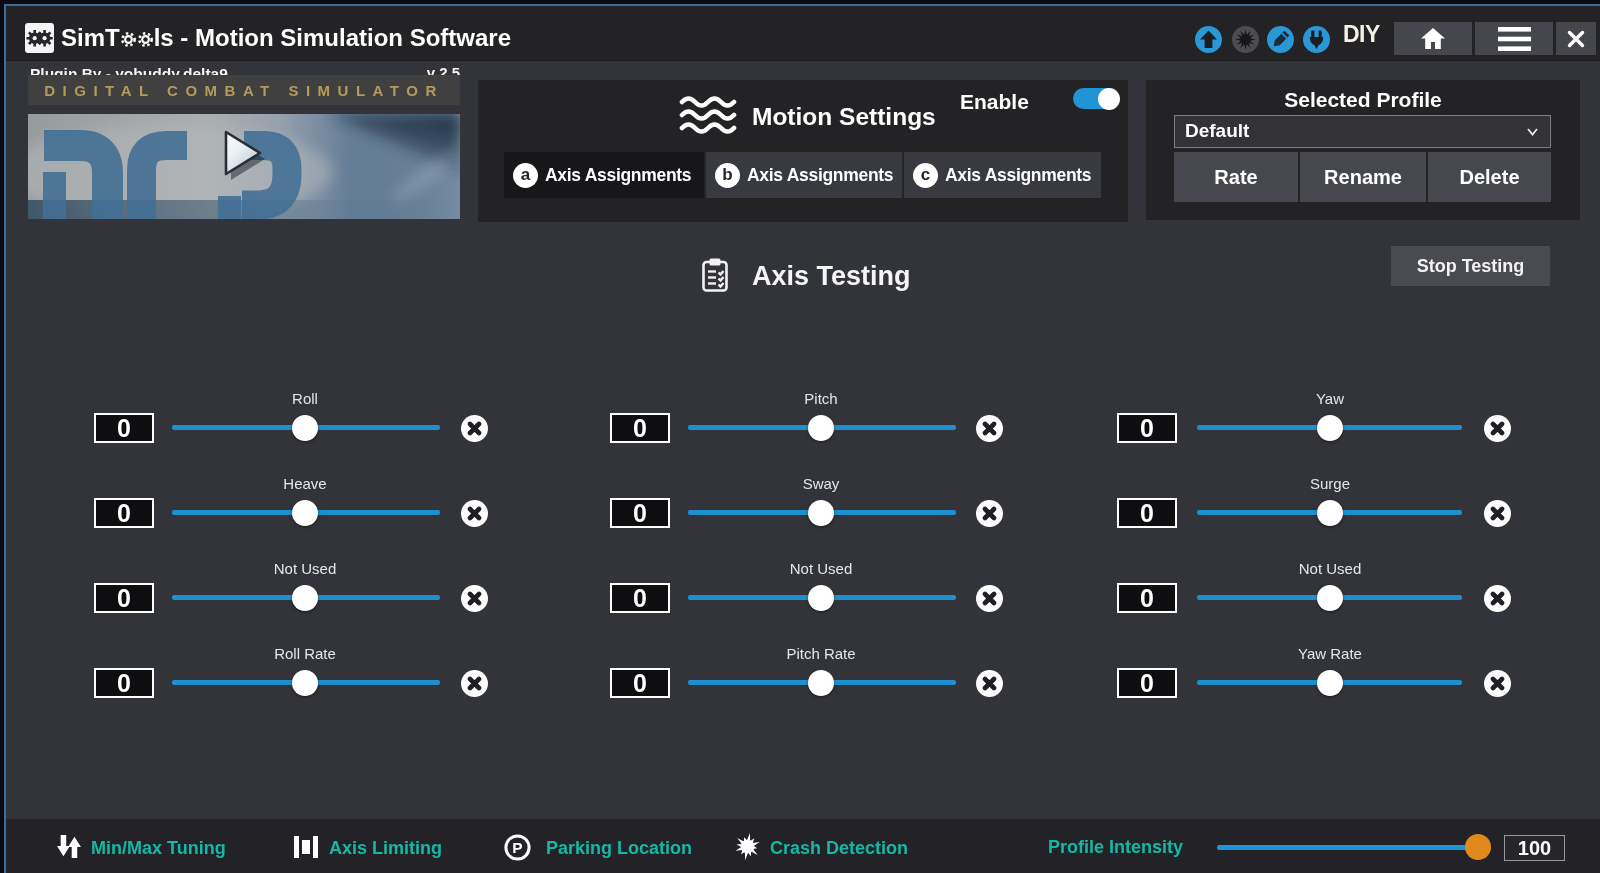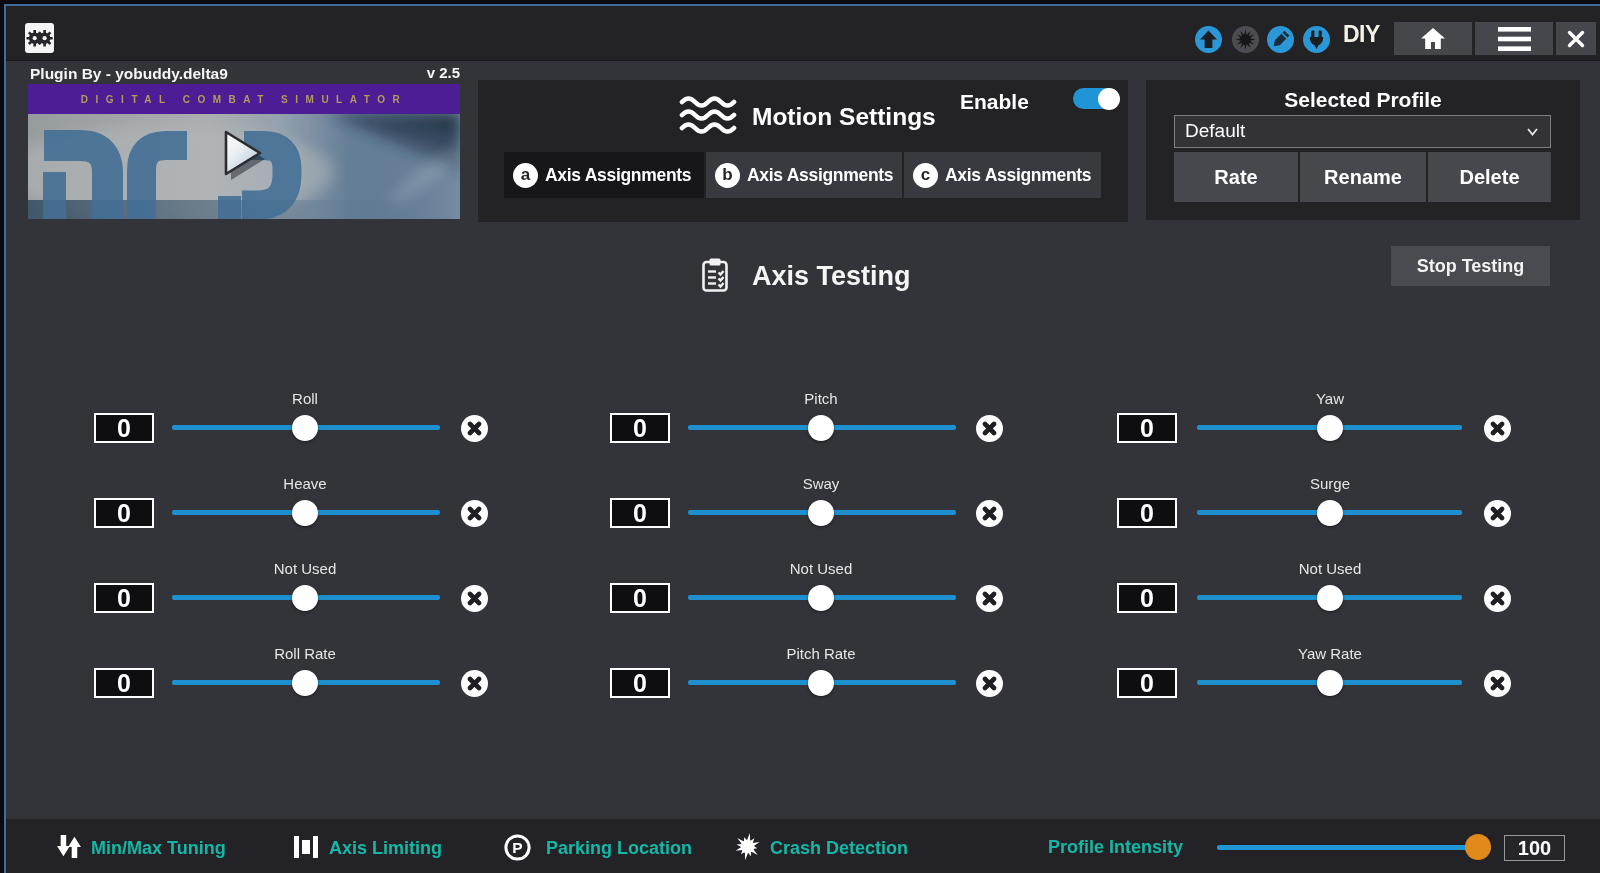--- a/index.html
+++ b/index.html
@@ -31,20 +31,29 @@
  <rect x="0" y="0" width="29" height="30" rx="3" fill="#f4f4f4"></rect>
  <g stroke="#26262a" stroke-width="2.6">
   <path d="M9.7 7 V23.4 M1.5 15.2 H17.9 M3.9 9.4 L15.5 21 M3.9 21 L15.5 9.4"></path>
   <path d="M19.6 7 V23.4 M11.4 15.2 H27.7 M13.8 9.4 L25.4 21 M13.8 21 L25.4 9.4"></path>
  </g>
  <circle cx="9.7" cy="15.2" r="5.8" fill="#26262a"></circle>
  <circle cx="19.6" cy="15.2" r="5.8" fill="#26262a"></circle>
  <circle cx="9.7" cy="15.2" r="2.1" fill="#f4f4f4"></circle>
  <circle cx="19.6" cy="15.2" r="2.1" fill="#f4f4f4"></circle>
 </svg>
+<div class="abs" style="left:55px;top:20px;font-size:24px;line-height:24px;font-weight:bold;color:#fff;white-space:nowrap">SimT<svg width="17" height="17" viewBox="0 0 20 20" style="vertical-align:-1.5px">
+        <circle cx="10" cy="10" r="5.2" fill="#fff"></circle>
+        <circle cx="10" cy="10" r="7.2" fill="none" stroke="#fff" stroke-width="3" stroke-dasharray="2.8 3.2"></circle>
+        <circle cx="10" cy="10" r="2.6" fill="#232325"></circle>
+      </svg><svg width="17" height="17" viewBox="0 0 20 20" style="vertical-align:-1.5px">
+        <circle cx="10" cy="10" r="5.2" fill="#fff"></circle>
+        <circle cx="10" cy="10" r="7.2" fill="none" stroke="#fff" stroke-width="3" stroke-dasharray="2.8 3.2"></circle>
+        <circle cx="10" cy="10" r="2.6" fill="#232325"></circle>
+      </svg>ls - Motion Simulation Software</div>
 
 <svg class="abs" style="left:1189px;top:20px" width="27" height="27" viewBox="0 0 27 27">
       <circle cx="13.5" cy="13.5" r="13.5" fill="#2a97d6"></circle>
       <path d="M13.5 4.6 L22 13.6 H17.4 V22 H9.6 V13.6 H5 Z" fill="#1d1e21"></path>
     </svg>
 <svg class="abs" style="left:1226px;top:20px" width="27" height="27" viewBox="0 0 27 27">
       <circle cx="13.5" cy="13.5" r="13.5" fill="#4c4d52"></circle>
       <circle cx="13.5" cy="13.5" r="5.2" fill="#17171a"></circle>
       <polygon points="13.5,3.3 14.7,9.1 18.6,4.7 16.8,10.2 22.3,8.4 17.9,12.3 23.7,13.5 17.9,14.7 22.3,18.6 16.8,16.8 18.6,22.3 14.7,17.9 13.5,23.7 12.3,17.9 8.4,22.3 10.2,16.8 4.7,18.6 9.1,14.7 3.3,13.5 9.1,12.3 4.7,8.4 10.2,10.2 8.4,4.7 12.3,9.1" fill="#17171a"></polygon>
     </svg>
@@ -80,21 +89,21 @@
       </svg>
     </div>
 <div class="tbtn" style="left:1550px;width:40px">
       <svg width="18" height="18" viewBox="0 0 18 18">
         <path d="M2.5 2.5 L15.5 15.5 M15.5 2.5 L2.5 15.5" stroke="#fff" stroke-width="3.4" stroke-linecap="round"></path>
       </svg>
     </div>
 </div>
 <div class="abs" style="left:30px;top:65px;font-size:15.5px;font-weight:bold;color:#f5f5f5">Plugin By - yobuddy.delta9</div>
 <div class="abs" style="left:380px;top:64px;width:80px;text-align:right;font-size:15px;font-weight:bold;color:#f5f5f5">v 2.5</div>
-<div class="abs" style="left:28px;top:84px;width:432px;height:30px;background:#4c1d95;color:#b39b5c;font-size:10px;font-weight:bold;letter-spacing:7.5px;text-align:center;line-height:31px">DIGITAL COMBAT SIMULATOR</div>
+<div class="abs" style="left:28px;top:75px;width:432px;height:30px;background:#404040;color:#b39b5c;font-size:15px;font-weight:bold;letter-spacing:7.5px;text-align:center;line-height:31px">DIGITAL COMBAT SIMULATOR</div>
 <svg class="abs" style="left:28px;top:114px" width="432" height="105" viewBox="0 0 432 105">
 <defs>
 <linearGradient id="sky" x1="0" y1="0" x2="1" y2="0">
 <stop offset="0" stop-color="#a0a4a7"></stop>
         <stop offset="0.42" stop-color="#b6b9bb"></stop>
         <stop offset="0.58" stop-color="#9fabb9"></stop>
         <stop offset="0.74" stop-color="#6c86a1"></stop>
         <stop offset="1" stop-color="#46648233"></stop>
 </linearGradient>
 <linearGradient id="cor" x1="0.2" y1="1" x2="0.9" y2="0">
@@ -156,21 +165,21 @@
     <div class="ci">b</div>
     <div class="tt">Axis Assignments</div>
   </div>
 <div class="tab" style="left:904px;width:197px;background:#393a3f">
     <div class="ci">c</div>
     <div class="tt">Axis Assignments</div>
   </div>
 <div class="panel" style="left:1146px;top:80px;width:434px;height:140px"></div>
 <div class="abs" style="left:1146px;top:88px;width:434px;text-align:center;font-size:21px;font-weight:bold;color:#fff">Selected Profile</div>
 <div class="abs" style="left:1174px;top:115px;width:375px;height:31px;background:#323237;border:1px solid #7e7e83">
-<div class="abs" style="left:10px;top:4px;font-size:19px;font-weight:normal;color:#fff">Default</div>
+<div class="abs" style="left:10px;top:4px;font-size:19px;font-weight:bold;color:#fff">Default</div>
 <svg class="abs" style="right:12px;top:12px" width="11" height="8" viewBox="0 0 11 8">
       <path d="M1 1 L5.5 6.5 L10 1" stroke="#e8e8e8" stroke-width="1.8" fill="none"></path>
     </svg>
 </div>
 <div class="bigbtn" style="left:1174px;top:152px;width:124px;height:50px;line-height:50px">Rate</div>
 <div class="bigbtn" style="left:1300px;top:152px;width:126px;height:50px;line-height:50px">Rename</div>
 <div class="bigbtn" style="left:1428px;top:152px;width:123px;height:50px;line-height:50px">Delete</div>
 <svg class="abs" style="left:702px;top:258px" width="26" height="34" viewBox="0 0 26 34">
 <rect x="1.5" y="4" width="23" height="28.5" rx="3" fill="none" stroke="#f2f2f2" stroke-width="2.6"></rect>
 <rect x="7.5" y="0.5" width="11" height="7" rx="1.5" fill="#f2f2f2"></rect>

